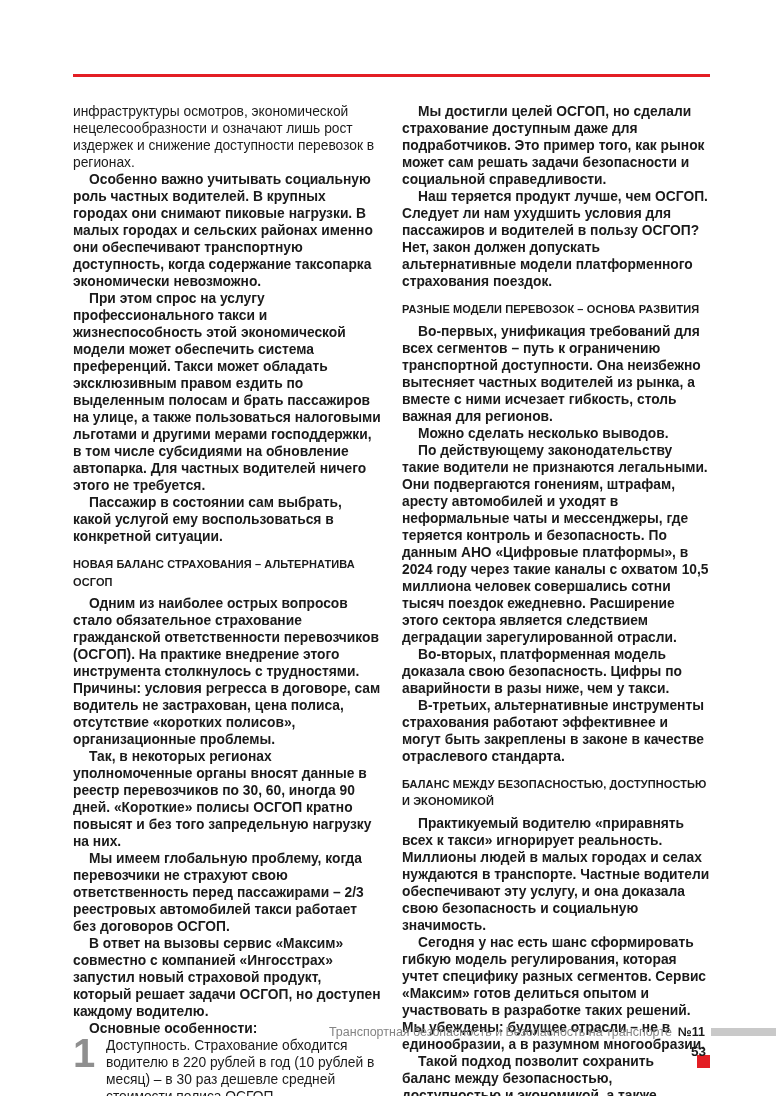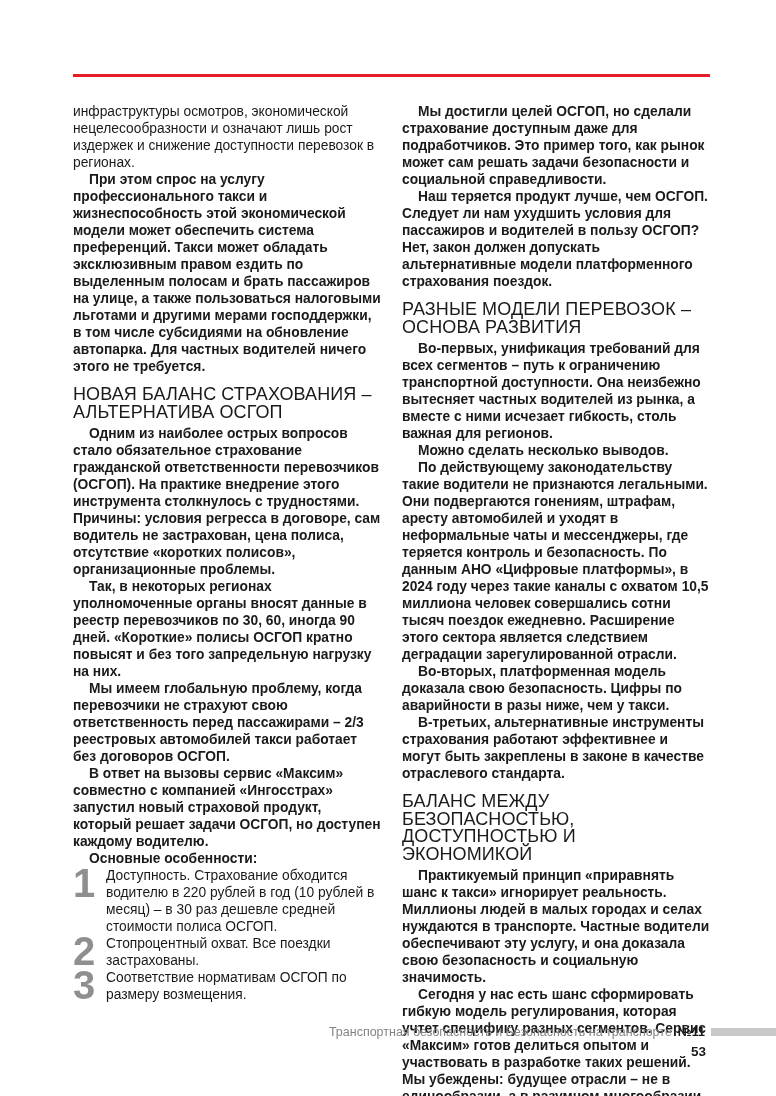--- a/index.html
+++ b/index.html
@@ -42,22 +42,22 @@
   }
   .body-p {
     margin: 0;
   }
   .body-p.indent {
     text-indent: 16px;
     font-weight: bold;
   }
   .section-h {
     margin: 11px 0 4px 0;
-    font-size: 18px;
-    font-weight: normal;
+    font-size: 11px;
+    font-weight: bold;
     line-height: 17.5px;
     letter-spacing: 0.1px;
   }
   .num-item {
     display: flex;
     align-items: flex-start;
     margin: 0;
   }
   .num-glyph {
     flex: 0 0 28px;
@@ -116,21 +116,23 @@
 </style>
 </head>
 <body>
 
 <div class="page">
   <div class="top-rule" style="background: rgb(227, 30, 36);"></div>
 
   <div class="content">
     <div class="col">
         <p class="body-p">инфраструктуры осмотров, экономической нецелесообразности и означают лишь рост издержек и снижение доступности перевозок в регионах.</p>
+        <p class="body-p indent">Особенно важно учитывать социальную роль частных водителей. В крупных городах они снимают пиковые нагрузки. В малых городах и сельских районах именно они обеспечивают транспортную доступность, когда содержание таксопарка экономически невозможно.</p>
         <p class="body-p indent">При этом спрос на услугу профессионального такси и жизнеспособность этой экономической модели может обеспечить система преференций. Такси может обладать эксклюзивным правом ездить по выделенным полосам и брать пассажиров на улице, а также пользоваться налоговыми льготами и другими мерами господдержки, в том числе субсидиями на обновление автопарка. Для частных водителей ничего этого не требуется.</p>
+        <p class="body-p indent">Пассажир в состоянии сам выбрать, какой услугой ему воспользоваться в конкретной ситуации.</p>
         <div class="section-h">НОВАЯ БАЛАНС СТРАХОВАНИЯ – АЛЬТЕРНАТИВА ОСГОП</div>
         <p class="body-p indent">Одним из наиболее острых вопросов стало обязательное страхование гражданской ответственности перевозчиков (ОСГОП). На практике внедрение этого инструмента столкнулось с трудностями. Причины: условия регресса в договоре, сам водитель не застрахован, цена полиса, отсутствие «коротких полисов», организационные проблемы.</p>
         <p class="body-p indent">Так, в некоторых регионах уполномоченные органы вносят данные в реестр перевозчиков по 30, 60, иногда 90 дней. «Короткие» полисы ОСГОП кратно повысят и без того запредельную нагрузку на них.</p>
         <p class="body-p indent">Мы имеем глобальную проблему, когда перевозчики не страхуют свою ответственность перед пассажирами – 2/3 реестровых автомобилей такси работает без договоров ОСГОП.</p>
         <p class="body-p indent">В ответ на вызовы сервис «Максим» совместно с компанией «Ингосстрах» запустил новый страховой продукт, который решает задачи ОСГОП, но доступен каждому водителю.</p>
         <p class="body-p indent">Основные особенности:</p>
         <div class="num-item">
           <span class="num-glyph">1</span>
           <div class="num-text">Доступность. Страхование обходится водителю в 220 рублей в год (10 рублей в месяц) – в 30 раз дешевле средней стоимости полиса ОСГОП.</div>
         </div>
@@ -146,21 +148,21 @@
     <div class="col">
         <p class="body-p indent">Мы достигли целей ОСГОП, но сделали страхование доступным даже для подработчиков. Это пример того, как рынок может сам решать задачи безопасности и социальной справедливости.</p>
         <p class="body-p indent">Наш теряется продукт лучше, чем ОСГОП. Следует ли нам ухудшить условия для пассажиров и водителей в пользу ОСГОП? Нет, закон должен допускать альтернативные модели платформенного страхования поездок.</p>
         <div class="section-h">РАЗНЫЕ МОДЕЛИ ПЕРЕВОЗОК – ОСНОВА РАЗВИТИЯ</div>
         <p class="body-p indent">Во-первых, унификация требований для всех сегментов – путь к ограничению транспортной доступности. Она неизбежно вытесняет частных водителей из рынка, а вместе с ними исчезает гибкость, столь важная для регионов.</p>
         <p class="body-p indent">Можно сделать несколько выводов.</p>
         <p class="body-p indent">По действующему законодательству такие водители не признаются легальными. Они подвергаются гонениям, штрафам, аресту автомобилей и уходят в неформальные чаты и мессенджеры, где теряется контроль и безопасность. По данным АНО «Цифровые платформы», в 2024 году через такие каналы с охватом 10,5 миллиона человек совершались сотни тысяч поездок ежедневно. Расширение этого сектора является следствием деградации зарегулированной отрасли.</p>
         <p class="body-p indent">Во-вторых, платформенная модель доказала свою безопасность. Цифры по аварийности в разы ниже, чем у такси.</p>
         <p class="body-p indent"><span>В-третьих, альтернативные инструменты страхования работают эффективнее и могут быть закреплены в законе в качестве </span><b>отраслевого стандарта</b><span>.</span></p>
         <div class="section-h">БАЛАНС МЕЖДУ БЕЗОПАСНОСТЬЮ, ДОСТУПНОСТЬЮ И ЭКОНОМИКОЙ</div>
-        <p class="body-p indent">Практикуемый принцип «приравнять шанс к такси» игнорирует реальность. Миллионы людей в малых городах и селах нуждаются в транспорте. Частные водители обеспечивают эту услугу, и она доказала свою безопасность и социальную значимость.</p>
+        <p class="body-p indent">Практикуемый водителю «приравнять всех к такси» игнорирует реальность. Миллионы людей в малых городах и селах нуждаются в транспорте. Частные водители обеспечивают эту услугу, и она доказала свою безопасность и социальную значимость.</p>
         <p class="body-p indent">Сегодня у нас есть шанс сформировать гибкую модель регулирования, которая учтет специфику разных сегментов. Сервис «Максим» готов делиться опытом и участвовать в разработке таких решений. Мы убеждены: будущее отрасли – не в единообразии, а в разумном многообразии.</p>
         <p class="body-p indent"><span class="end-square" style="background: rgb(227, 30, 36);"></span>Такой подход позволит сохранить баланс между безопасностью, доступностью и экономикой, а также задействовать ресурсы платформ и граждан без чрезмерной нагрузки на бюджет и инфраструктуру.</p>
       </div>
   </div>
 
   <div class="footer">
     <div class="footer-line">
       <span>Транспортная безопасность и Безопасность на транспорте</span><span class="issue">№11</span>
       <span class="footer-bar"></span>
     </div>

